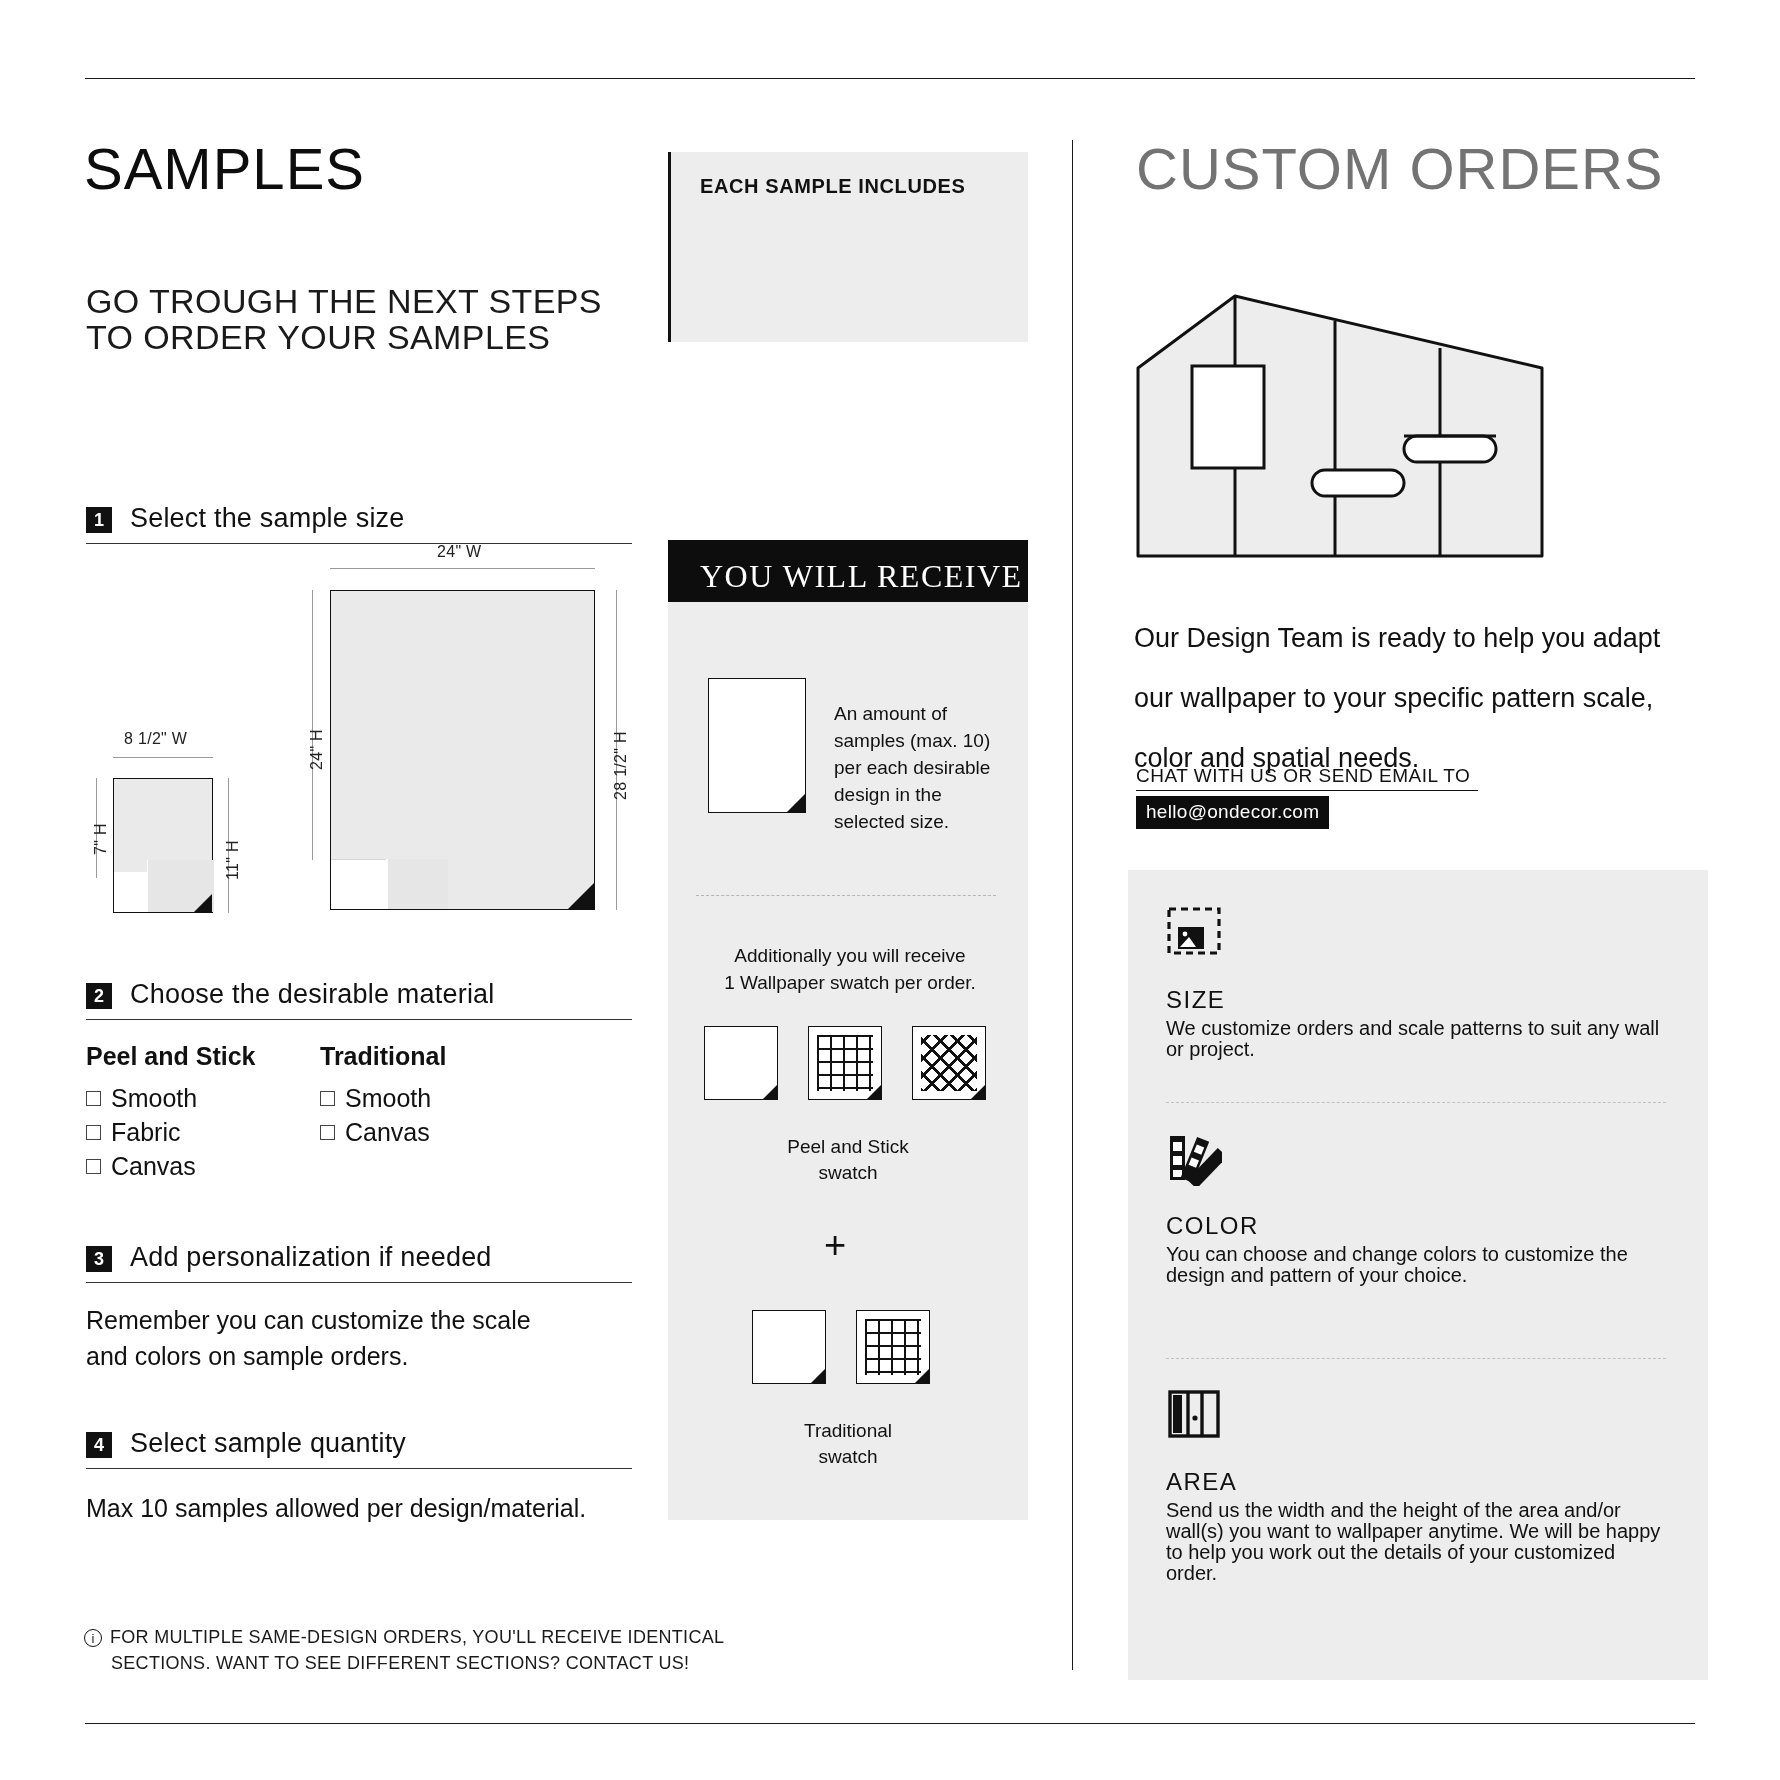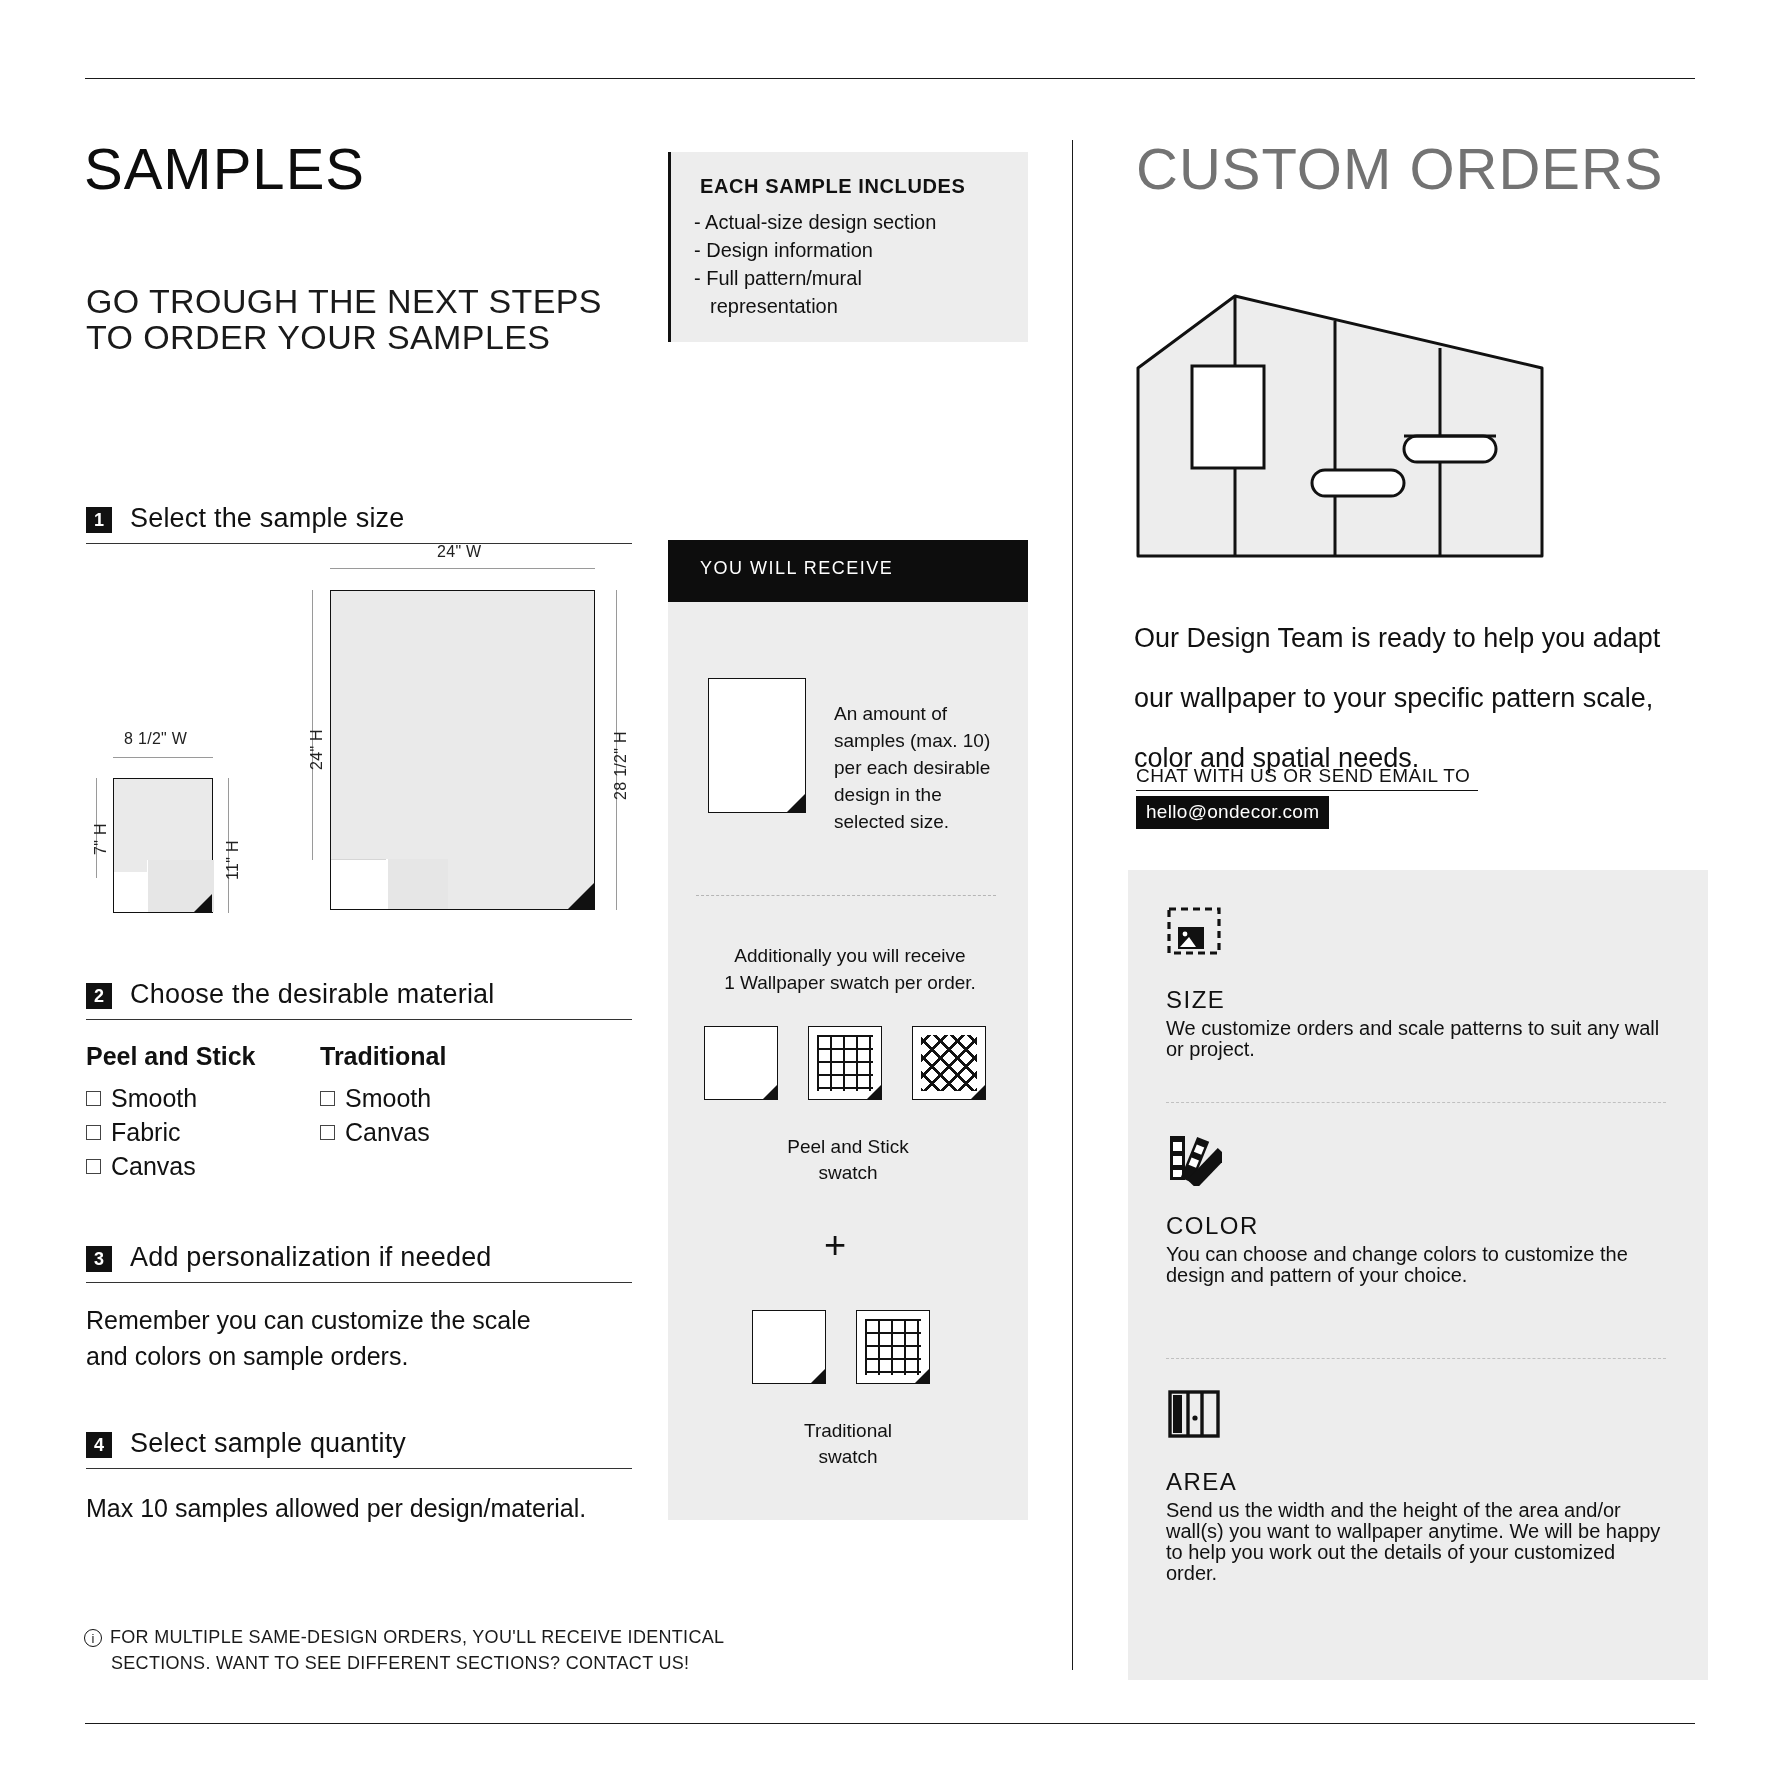--- a/index.html
+++ b/index.html
@@ -80,21 +80,21 @@
 
   .footnote {
     position:absolute; left:84px; top:1624px; width:720px;
     font-size:18px; line-height:26px; letter-spacing:.3px; color:#1a1a1a;
   }
   .footnote .info { display:inline-block; width:18px; height:18px; border:1.4px solid #111; border-radius:50%; font-size:13px; line-height:17px; text-align:center; margin-right:8px; }
 
   
   .ywr-panel { position:absolute; left:668px; top:540px; width:360px; height:980px; background:#ededed; }
   .ywr-head { position:absolute; left:668px; top:540px; width:360px; height:62px; background:#0d0d0d; }
-  .ywr-head span { position:absolute; left:32px; top:18px; color:#fff; font-size:18px; letter-spacing:1.5px; }
+  .ywr-head span { position:absolute; left:32px; top:18px; color:#fff; font-size:32px; letter-spacing:1.5px;font-family:Liberation Serif, serif; }
 
   .ywr-doc { position:absolute; left:708px; top:678px; width:98px; height:135px; background:#fff; border:1.7px solid #111; }
   .ywr-doc .corner { position:absolute; right:0; bottom:0; width:0; height:0; border-left:18px solid transparent; border-bottom:18px solid #111; }
   .ywr-text { position:absolute; left:834px; top:700px; width:180px; font-size:19px; line-height:27px; color:#111; }
 
   .dashed-sep { position:absolute; left:696px; top:895px; width:300px; border-top:1.5px dashed #b5b5b5; }
   .ywr-add { position:absolute; left:700px; top:942px; width:300px; text-align:center; font-size:19px; line-height:27px; }
 
   .sw { position:absolute; width:74px; height:74px; border:1.7px solid #111; background:#fff; }
   .sw .corner { position:absolute; right:0; bottom:0; width:0; height:0; border-left:14px solid transparent; border-bottom:14px solid #111; }
@@ -136,26 +136,20 @@
 
   <div class="samples-title">SAMPLES</div>
   <div class="samples-sub">
     <div>GO TROUGH THE NEXT STEPS</div>
     <div>TO ORDER YOUR SAMPLES</div>
   </div>
 
   <div class="each-box"></div>
   <div class="each-box-bar"></div>
   <div class="each-title">EACH SAMPLE INCLUDES</div>
-  <div class="each-list">
-    <div>- Actual-size design section</div>
-    <div>- Design information</div>
-    <div>- Full pattern/mural</div>
-    <div class="ind">representation</div>
-  </div>
 
   <div class="step-num" style="left:86px; top:507px;">1</div>
   <div class="step-label" style="left:130px; top:503px;">Select the sample size</div>
   <div class="step-rule" style="left:86px; top:543px; width:546px;"></div>
 
   <div class="swatch-small">
     <div class="fill"></div>
     <div class="patch"></div>
     <div class="corner-small"></div>
   </div>

